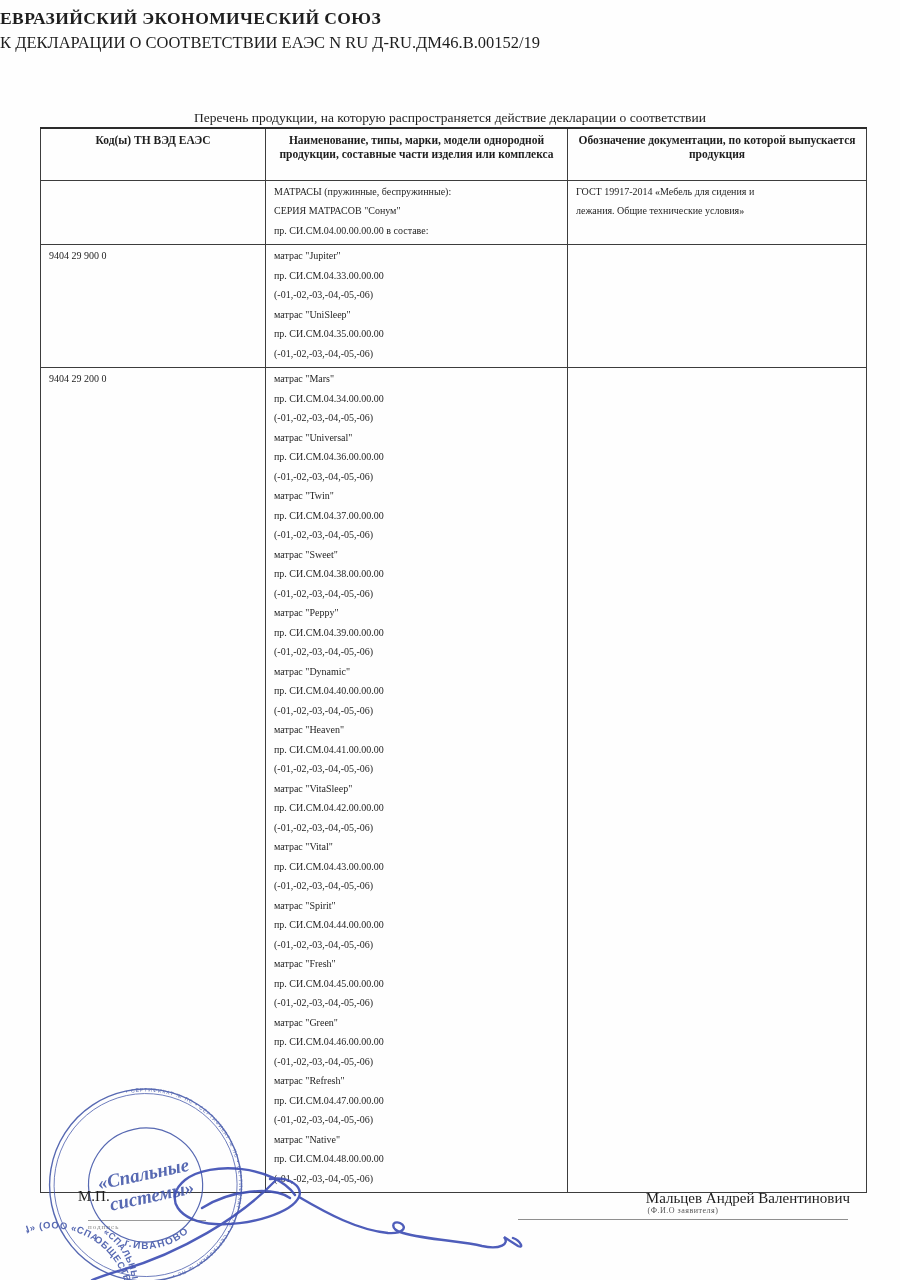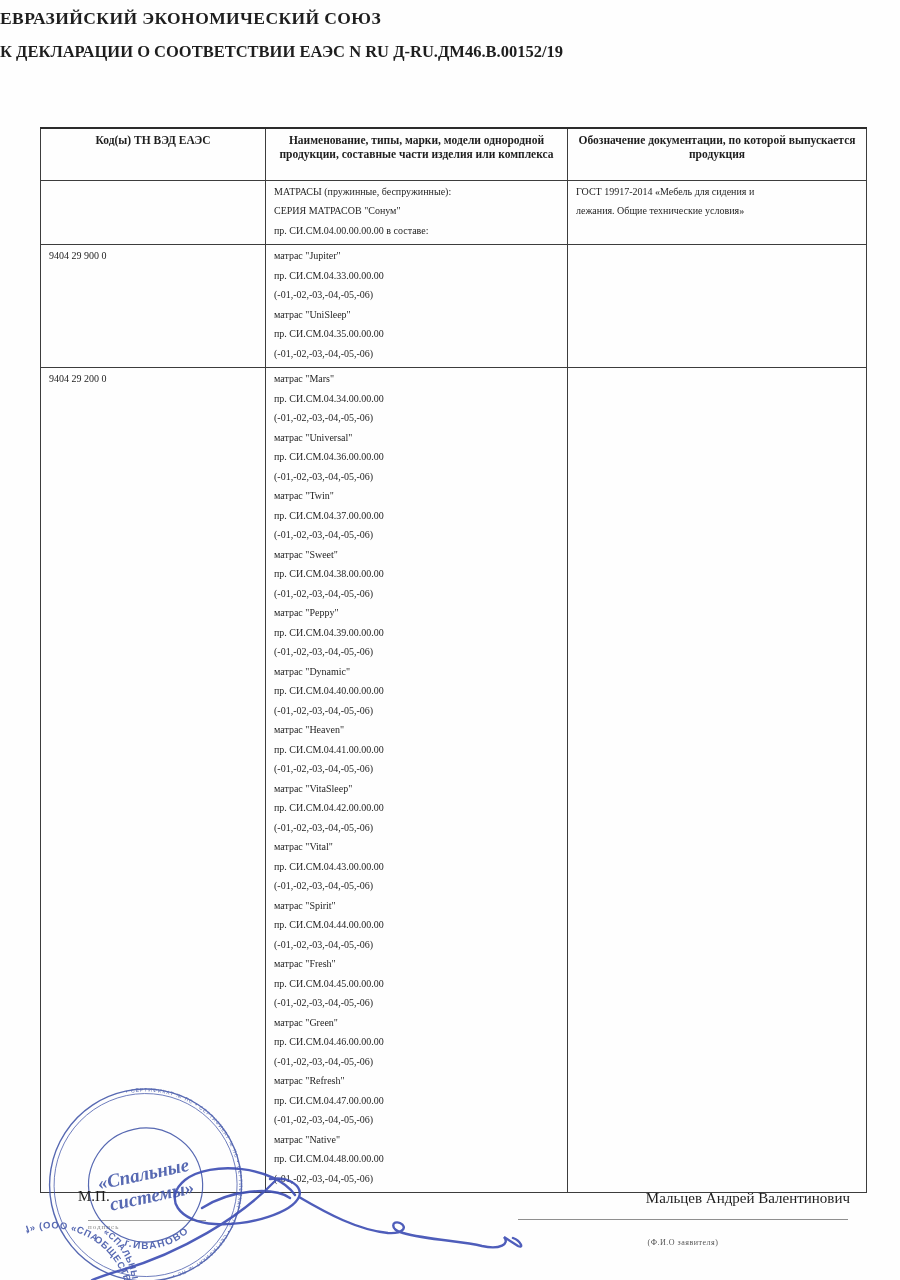--- a/index.html
+++ b/index.html
@@ -7,21 +7,21 @@
   .page {
     position:relative; width:900px; height:1280px; margin:0 auto;
     background:#fefefe; overflow:hidden;
     font-family:"Liberation Serif","DejaVu Serif",serif;
     color:#1e1e1e;
   }
   
   .doc-header { position:absolute; top:8px; left:0; width:100%; text-align:left; }
   .doc-header .h-line1 { font-size:17.5px; font-weight:bold; letter-spacing:.4px; }
   .doc-header .h-line2 { font-size:16.5px; font-weight:bold; margin-top:14px; }
-  .doc-header .h-line3 { font-size:16.5px; font-weight:bold; margin-top:13px; }
+  .doc-header .h-line3 { font-size:16.5px; font-weight:normal; margin-top:4px; }
   .doc-subtitle {
     position:absolute; top:110px; left:0; width:100%;
     text-align:center; font-size:13.5px;
   }
   
   table.doc-table {
     position:absolute; left:40px; top:127px; width:826px;
     border-collapse:collapse; table-layout:fixed;
   }
   .doc-table col.c1 { width:225px; }
@@ -52,39 +52,40 @@
   }
   .applicant-name {
     position:absolute; left:520px; top:1190px; width:330px;
     text-align:right; font-size:15px;
   }
   .applicant-line {
     position:absolute; left:518px; top:1219px; width:330px;
     border-top:1px solid #8f8f8f;
   }
   .applicant-caption {
-    position:absolute; left:518px; top:1238px; width:330px;
+    position:absolute; left:518px; top:1206px; width:330px;
     text-align:center; font-size:8px; color:#555; letter-spacing:.5px;
   }
   
   .stamp-wrap {
     position:absolute; left:20px; top:1072px; width:252px; height:230px;
     transform:rotate(-12deg); z-index:2; opacity:.88;
   }
   .sig-wrap { position:absolute; left:80px; top:1150px; z-index:3; }
 </style>
 </head>
 <body>
 
 <div class="page">
 
   <div class="doc-header">
     <div class="h-line1">ЕВРАЗИЙСКИЙ ЭКОНОМИЧЕСКИЙ СОЮЗ</div>
     <div class="h-line3">К ДЕКЛАРАЦИИ О СООТВЕТСТВИИ ЕАЭС N RU Д-RU.ДМ46.В.00152/19</div>
   </div>
+  <div class="doc-subtitle">Перечень продукции, на которую распространяется действие декларации о соответствии</div>
 
   <table class="doc-table">
     <colgroup>
         <col class="c1">
         <col class="c2">
         <col class="c3">
       </colgroup>
     <thead>
       <tr>
         <th>Код(ы) ТН ВЭД ЕАЭС</th>

